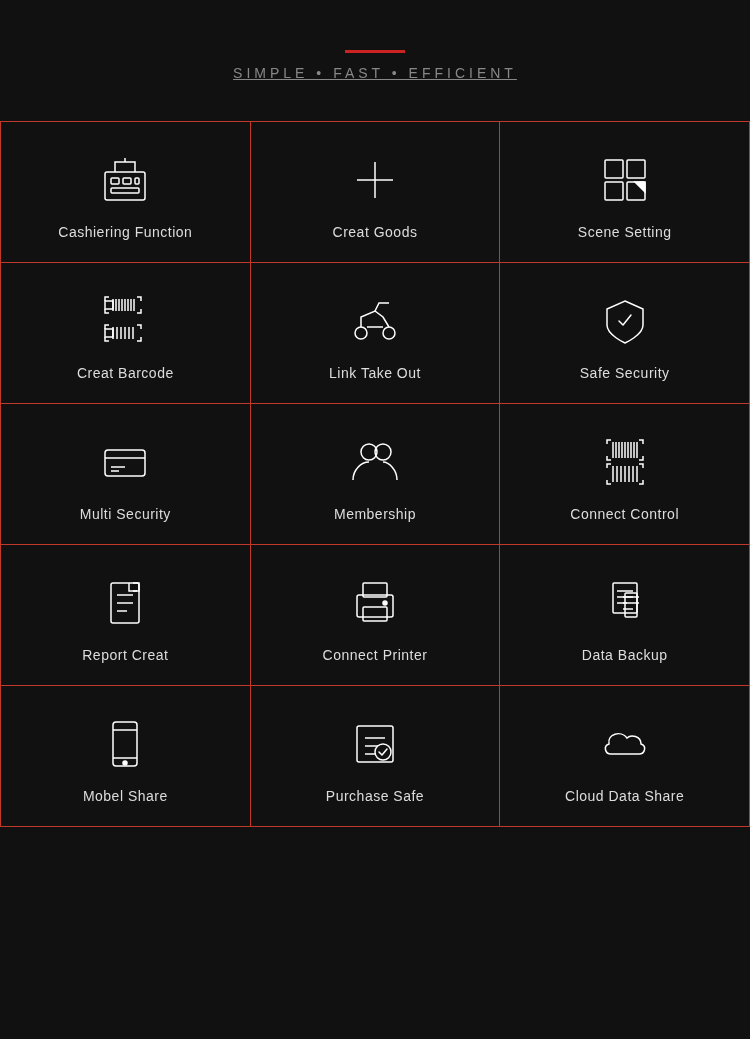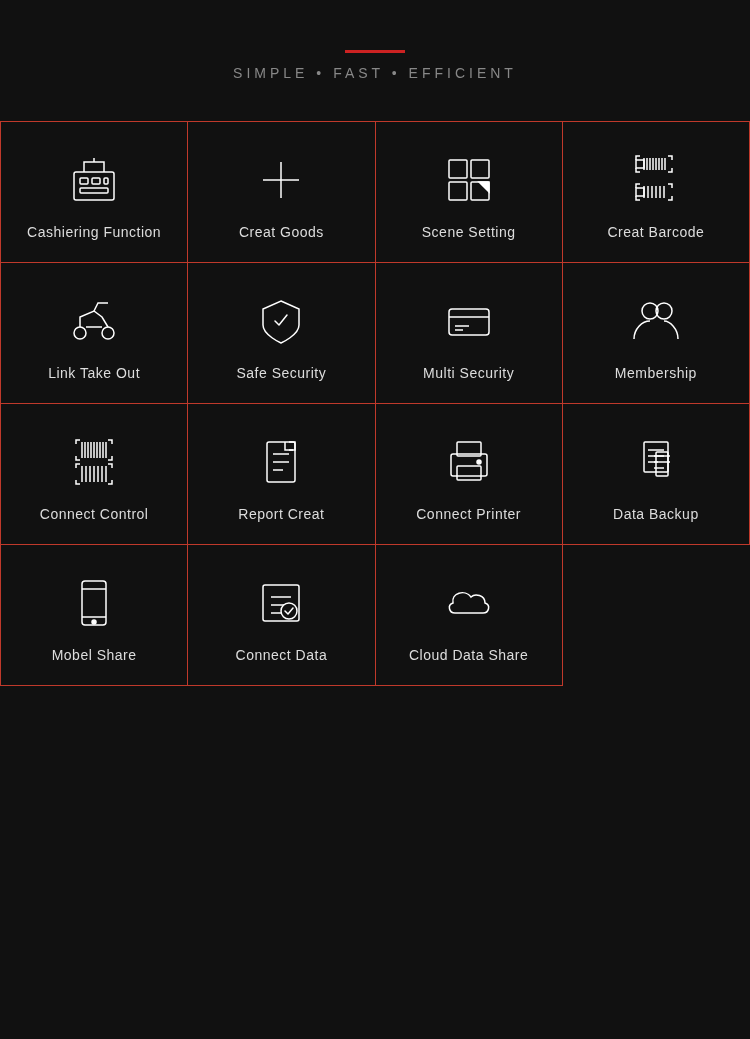--- a/index.html
+++ b/index.html
@@ -24,24 +24,25 @@
     .title-underline {
       width: 60px;
       height: 3px;
       background: #cc2222;
       margin: 10px auto 12px;
     }
     .subtitle {
       font-size: 14px;
       color: #888;
       letter-spacing: 4px;
+      text-decoration: underline;
     }
     .grid {
       display: grid;
-      grid-template-columns: repeat(4, 1fr);
+      grid-template-columns: repeat(3, 1fr);
       border-top: 1px solid #c0392b;
       border-left: 1px solid #c0392b;
       margin: 20px 0 0 0;
     }
     .grid-cell {
       border-right: 1px solid #c0392b;
       border-bottom: 1px solid #c0392b;
       display: flex;
       flex-direction: column;
       align-items: center;
@@ -274,21 +275,21 @@
       <div class="cell-icon">
         <svg viewBox="0 0 56 56">
       <rect x="10" y="10" width="36" height="36" rx="2"></rect>
       <line x1="18" y1="22" x2="38" y2="22"></line>
       <line x1="18" y1="30" x2="38" y2="30"></line>
       <line x1="18" y1="38" x2="30" y2="38"></line>
       <circle cx="36" cy="36" r="8" fill="#111" stroke="white" stroke-width="1.5"></circle>
       <path d="M32,36 L35,39 L40,33" stroke-linecap="round" stroke-linejoin="round"></path>
     </svg>
       </div>
-      <div class="cell-label">Connect Data</div>
+      <div class="cell-label">Purchase Safe</div>
     </div>
     <div class="grid-cell">
       <div class="cell-icon">
         <svg viewBox="0 0 56 56">
       <path d="M14,38 C8,38 6,30 12,28 C10,18 24,14 30,22 C34,18 44,20 44,28 C50,30 48,38 42,38 Z"></path>
     </svg>
       </div>
       <div class="cell-label">Cloud Data Share</div>
     </div>
   </div>

